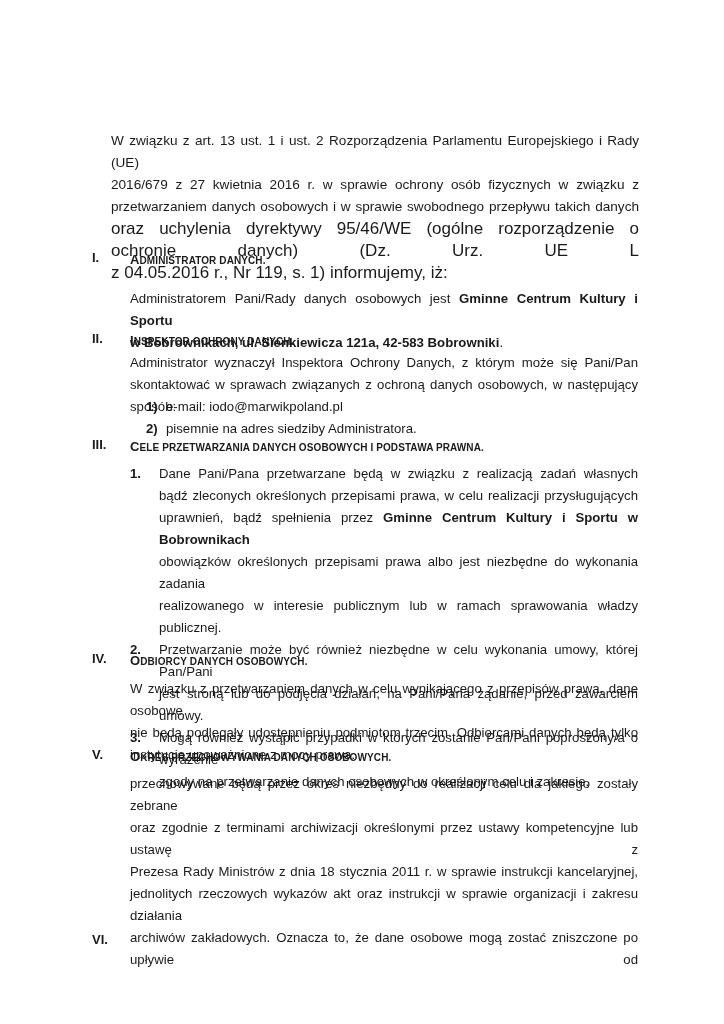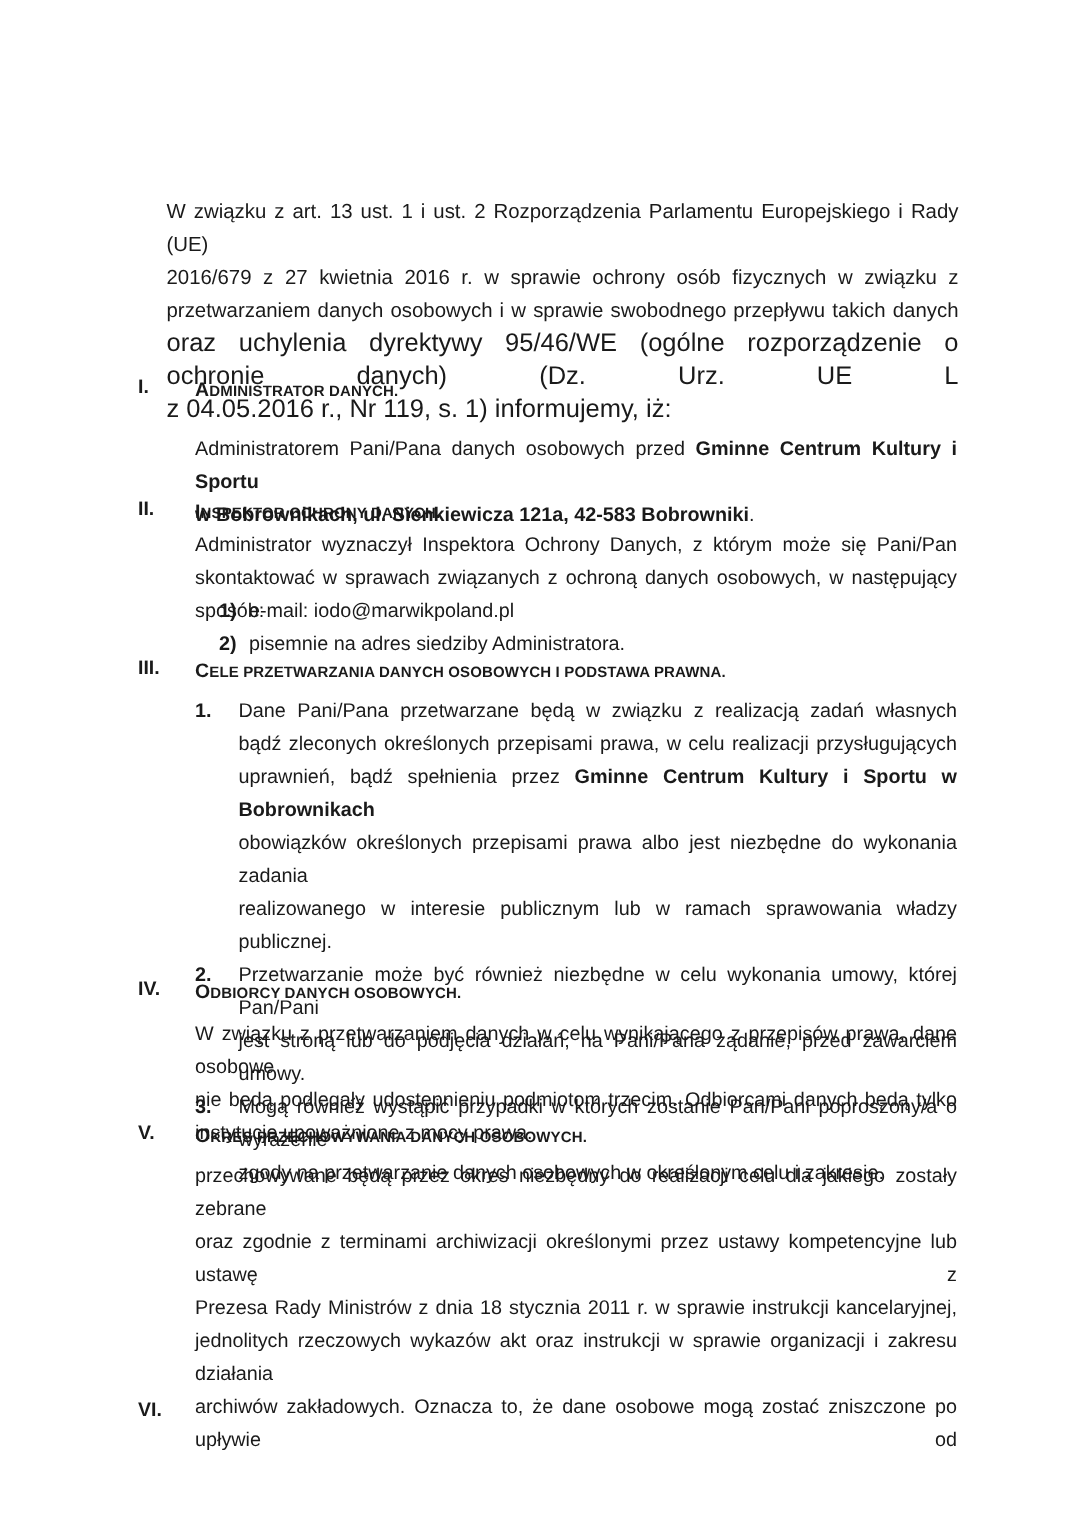--- a/index.html
+++ b/index.html
@@ -44,21 +44,21 @@
     <span class="line">W związku z art. 13 ust. 1 i ust. 2 Rozporządzenia Parlamentu Europejskiego i Rady (UE)</span>
     <span class="line">2016/679 z 27 kwietnia 2016 r. w sprawie ochrony osób fizycznych w związku z</span>
     <span class="line">przetwarzaniem danych osobowych i w sprawie swobodnego przepływu takich danych</span>
     <span class="line small">oraz uchylenia dyrektywy 95/46/WE (ogólne rozporządzenie o ochronie danych) (Dz. Urz. UE L</span>
     <span class="line small last">z 04.05.2016 r., Nr 119, s. 1) informujemy, iż:</span>
   </div>
 
   <div class="sec-num" style="top:250px;">I.</div>
   <div class="sec-title" style="top:252px;"><span class="cap">A</span><span>dministrator danych.</span></div>
   <div class="para" style="top:288px;">
-    <span class="line"><span>Administratorem Pani/Pana danych osobowych przed </span><b>Gminne Centrum Kultury i Sportu</b></span>
+    <span class="line"><span>Administratorem Pani/Rady danych osobowych jest </span><b>Gminne Centrum Kultury i Sportu</b></span>
     <span class="line last"><b>w Bobrownikach, ul. Sienkiewicza 121a, 42-583 Bobrowniki</b><span>.</span></span>
   </div>
 
   <div class="sec-num" style="top:331px;">II.</div>
   <div class="sec-title" style="top:333px;"><span class="cap">I</span><span>nspektor ochrony danych.</span></div>
   <div class="para" style="top:352px;">
     <span class="line">Administrator wyznaczył Inspektora Ochrony Danych, z którym może się Pani/Pan</span>
     <span class="line last">skontaktować w sprawach związanych z ochroną danych osobowych, w następujący sposób:</span>
   </div>
   <div class="sub-list" style="top:396px;">

